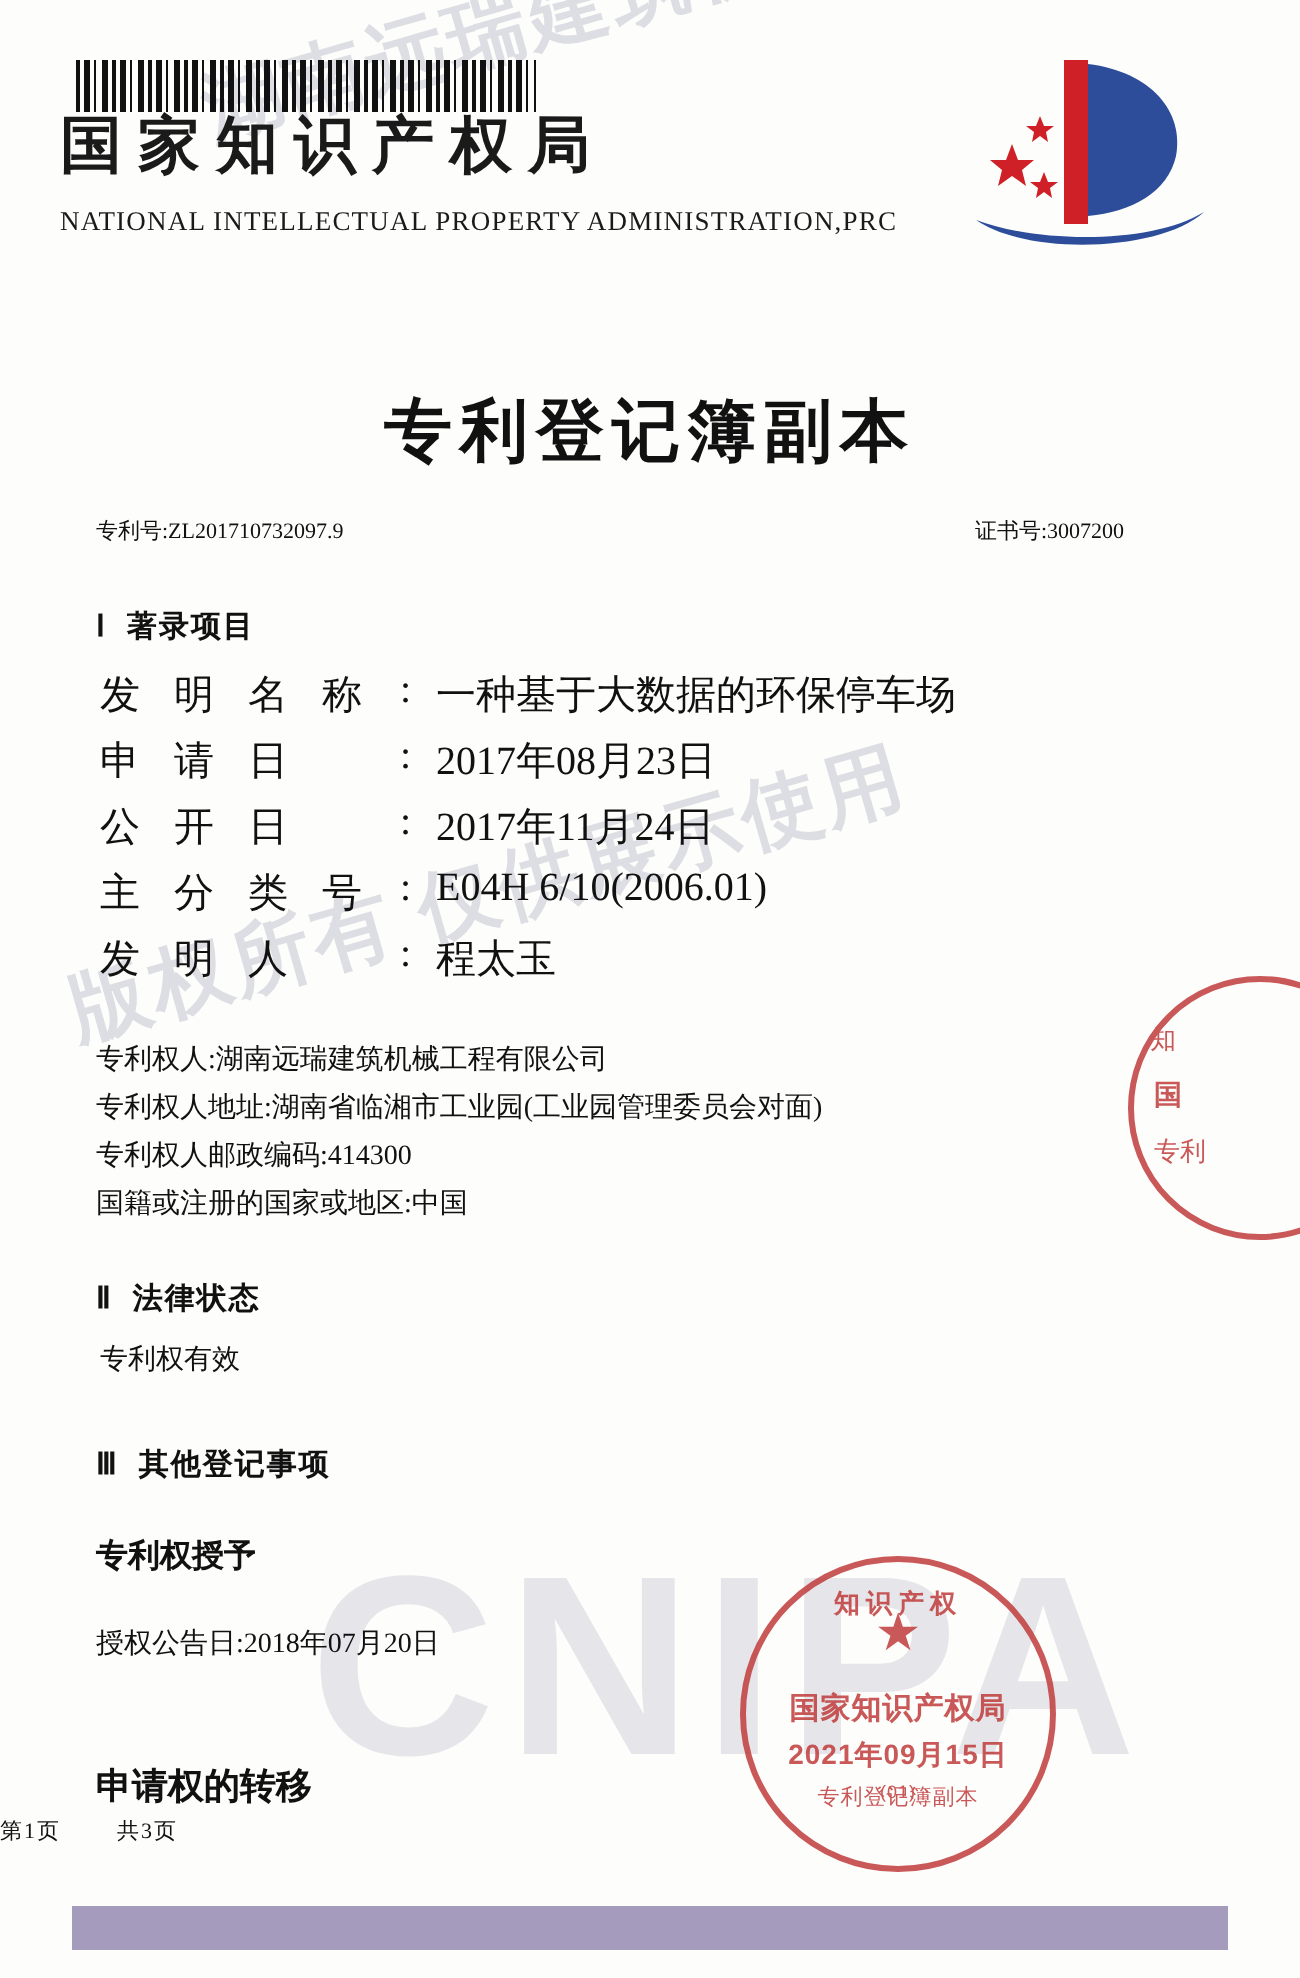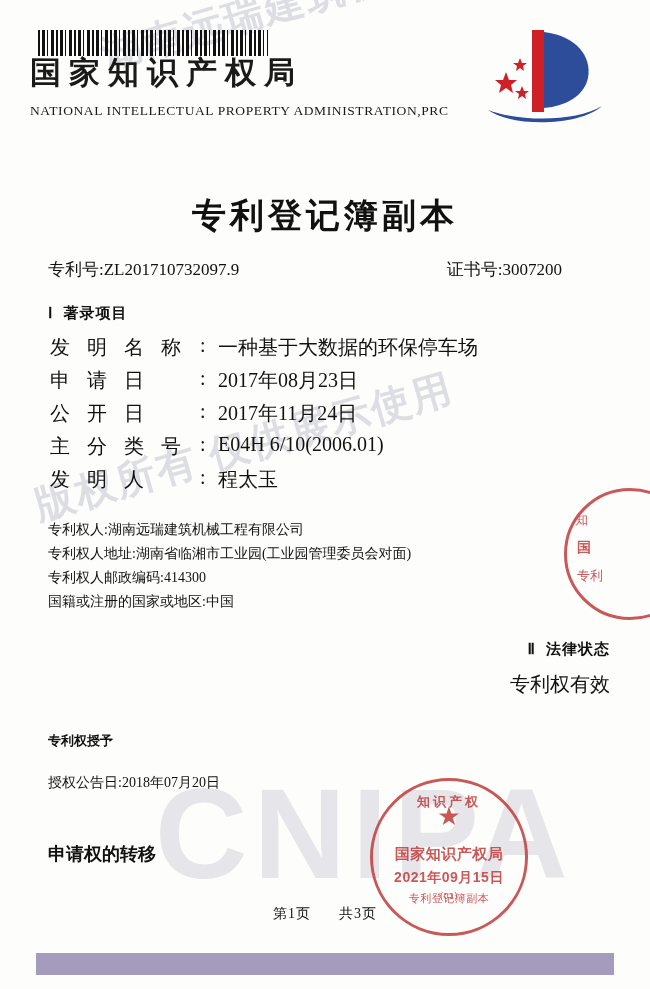--- a/index.html
+++ b/index.html
@@ -120,21 +120,21 @@
   }
 
   
   .id-row {
     position: absolute;
     top: 258px;
     left: 48px;
     right: 48px;
     display: flex;
     justify-content: space-between;
-    font-size: 17px;
+    font-size: 11px;
     color: #111;
     z-index: 10;
   }
   .id-row .right { margin-right: 40px; }
 
   
   .body {
     position: absolute;
     top: 304px;
     left: 48px;
@@ -173,30 +173,30 @@
   }
 
   .owner-block {
     margin-top: 22px;
   }
   .owner-block div {
     font-size: 14px;
     padding: 3px 0;
   }
 
-  .legal-block { margin-top: 26px; text-align: right; }
+  .legal-block { margin-top: 26px; }
   .legal-block .status {
-    font-size: 20px;
+    font-size: 14px;
     padding: 4px 0 0 2px;
     font-family: Liberation Mono, monospace;
   }
 
   .other-block { margin-top: 34px; }
   .sub-head {
-    font-size: 13px;
+    font-size: 16px;
     font-weight: bold;
     margin-top: 26px;
   }
   .sub-line {
     font-size: 14px;
     margin-top: 24px;
   }
   .sub-head-2 {
     font-size: 18px;
     font-weight: bold;
@@ -294,22 +294,21 @@
     top: 76px;
     font-size: 13px;
   }
 
   
   .page-footer {
     position: absolute;
     bottom: 66px;
     left: 0;
     width: 100%;
-    text-align: center;
-    font-size: 14px;
+    font-size: 11px;
     color: #111;
     z-index: 10;
     letter-spacing: 1px;
   }
   .page-footer .gap { display: inline-block; width: 28px; }
 
   .bottom-bar {
     position: absolute;
     left: 36px;
     right: 36px;
@@ -401,20 +400,23 @@
     </div>
 
     <div class="legal-block">
       <div class="section-head">
         <span class="numeral">Ⅱ</span><span>法律状态</span>
       </div>
       <div class="status">专利权有效</div>
     </div>
 
     <div class="other-block">
+      <div class="section-head">
+        <span class="numeral">Ⅲ</span><span>其他登记事项</span>
+      </div>
       <div class="sub-head">专利权授予</div>
       <div class="sub-line">授权公告日:2018年07月20日</div>
       <div class="sub-head-2">申请权的转移</div>
     </div>
   </div>
 
   <div class="seal seal-right">
     <div class="t1">知</div>
     <div class="t2">国</div>
     <div class="t3">专利</div>

